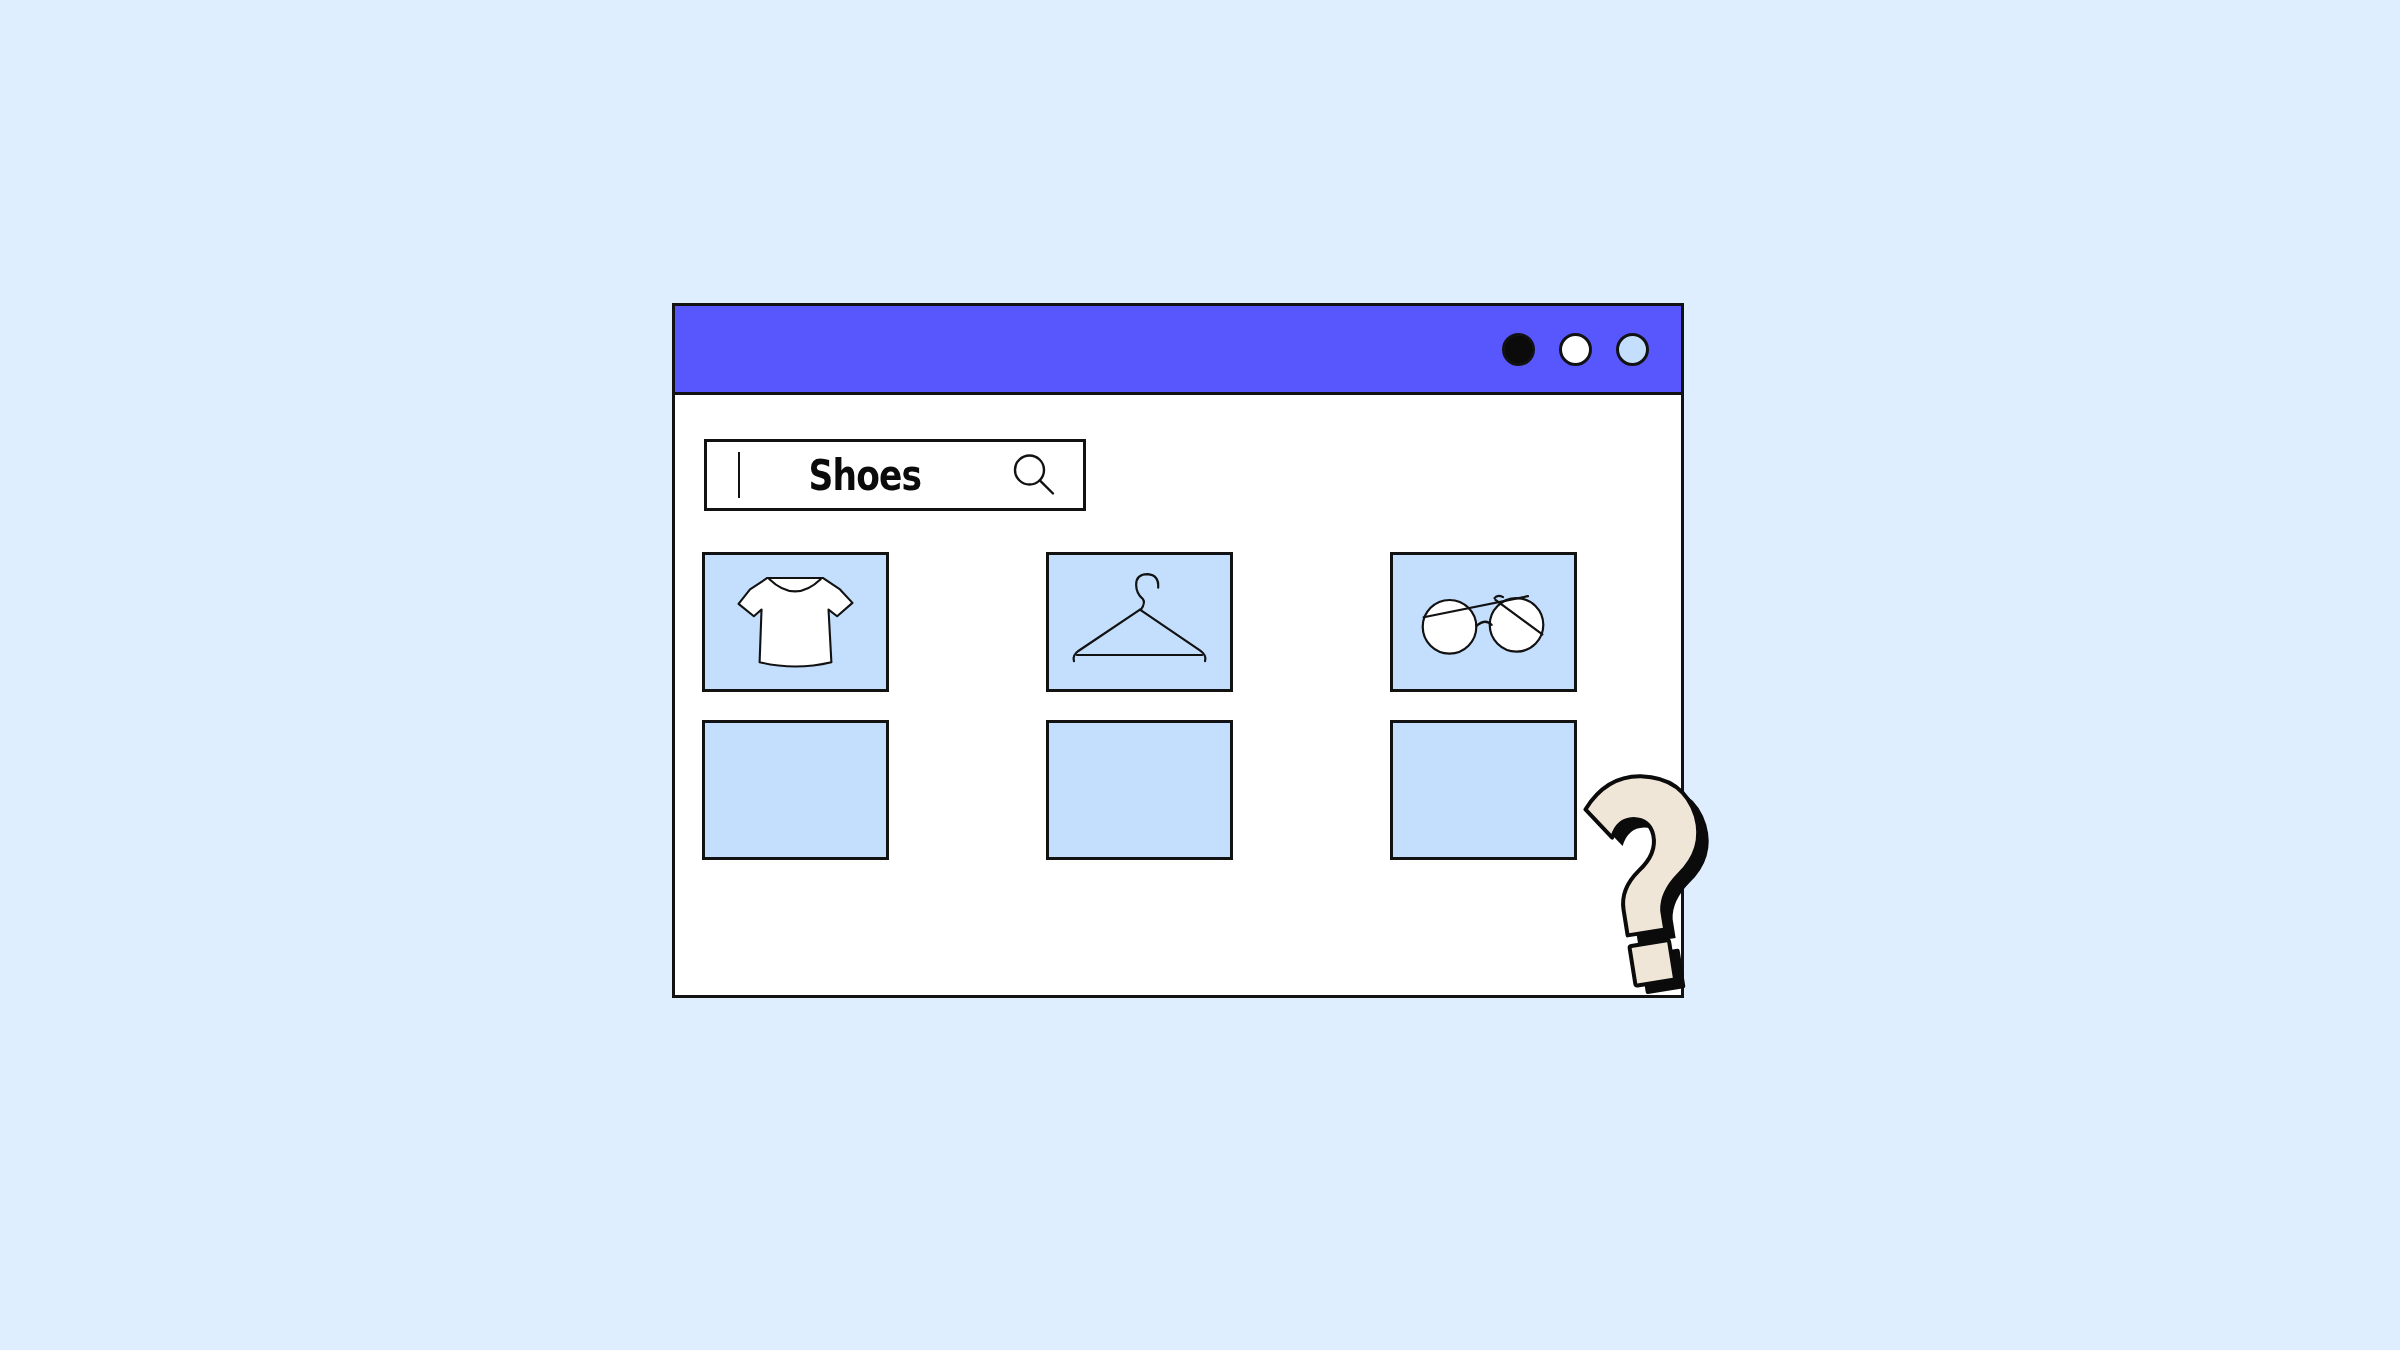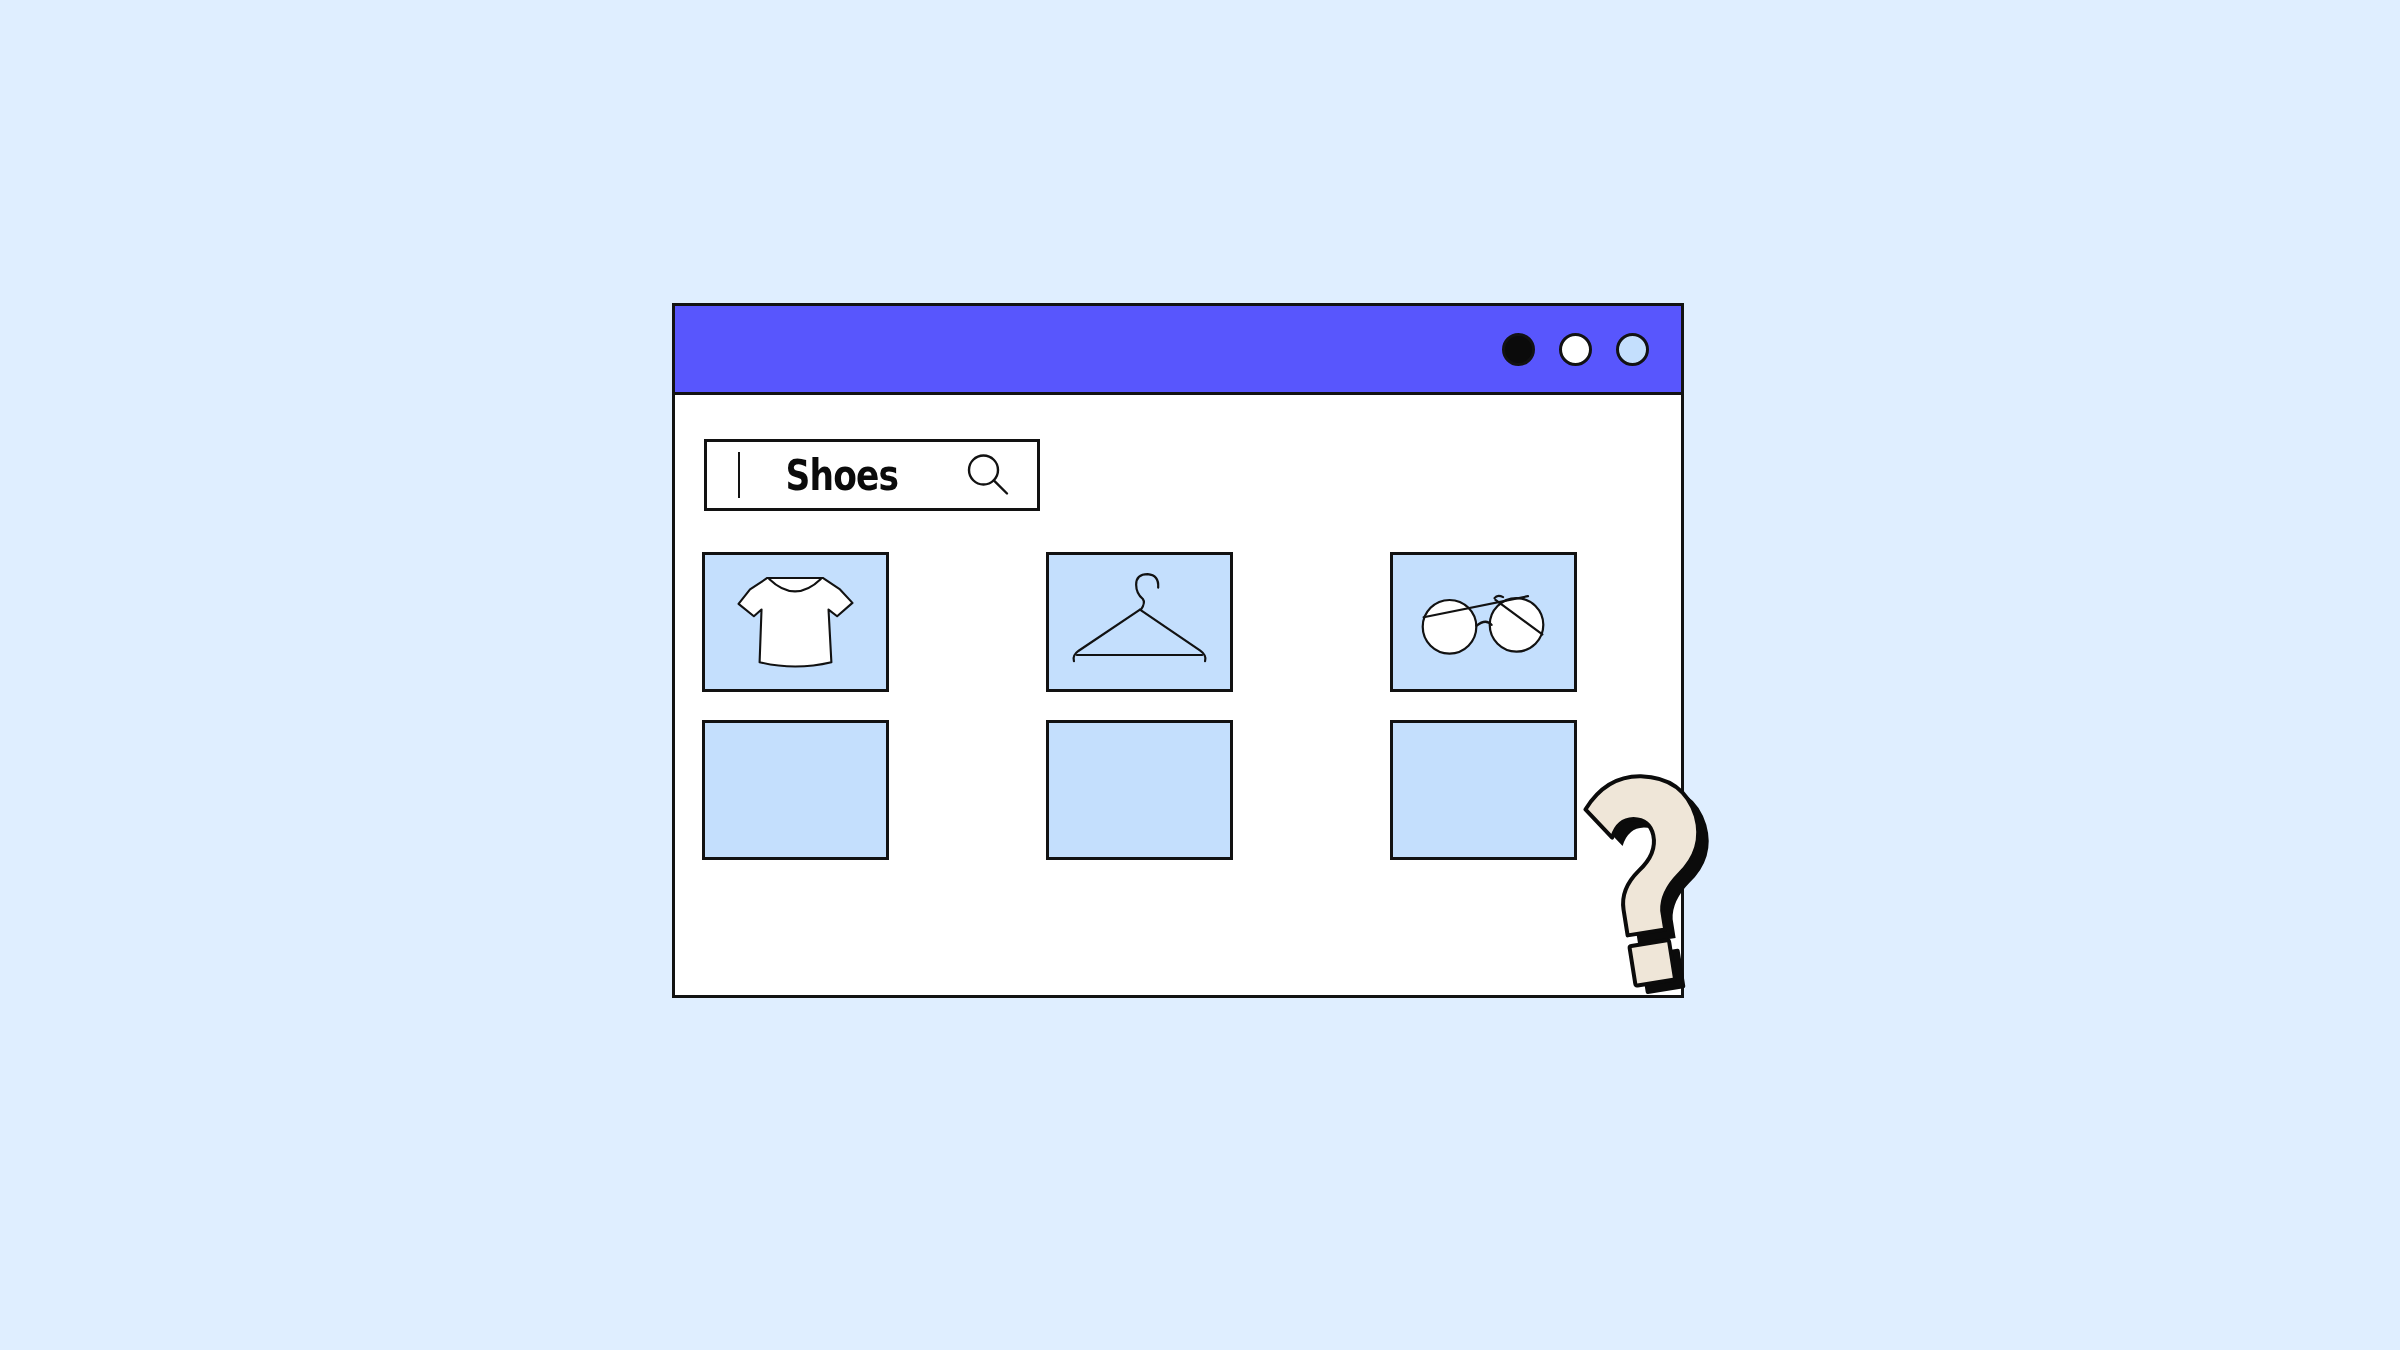--- a/index.html
+++ b/index.html
@@ -65,21 +65,21 @@
   }
   .win-dot.close  { background: #0b0b0b; }
   .win-dot.min    { background: #ffffff; }
   .win-dot.max    { background: #c4dffd; }
 
   
   #search-bar {
     position: absolute;
     left: 32px;
     top: 136px;
-    width: 336px;
+    width: 382px;
     height: 72px;
     background: #ffffff;
     border: 3px solid #121212;
     box-sizing: border-box;
     display: flex;
     align-items: center;
   }
 
   #text-caret {
     width: 2px;

